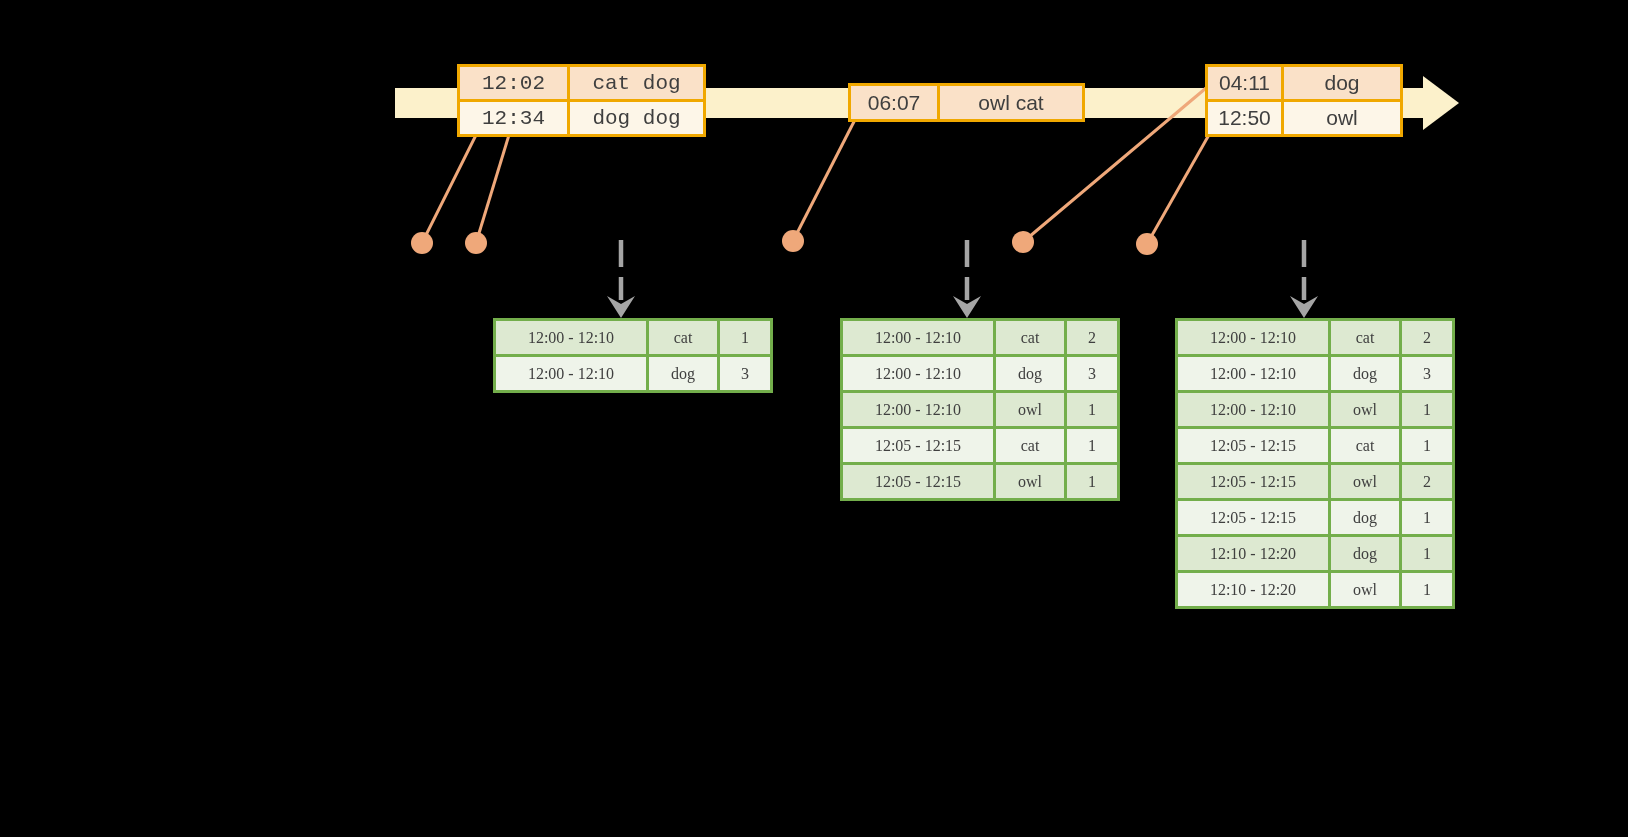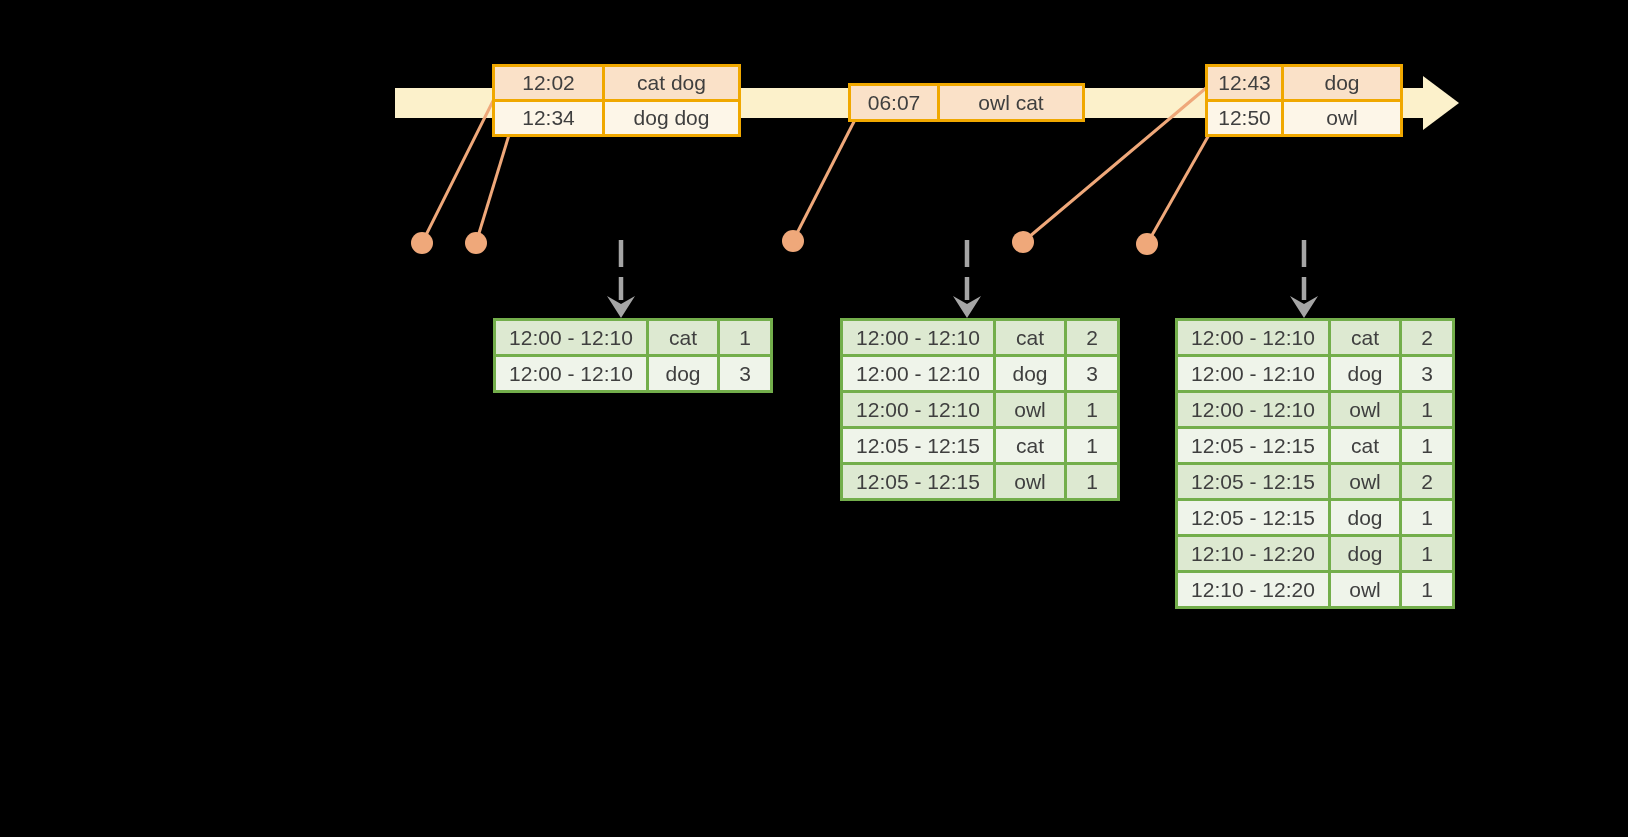--- a/index.html
+++ b/index.html
@@ -34,29 +34,29 @@
   .overlay line.trigger{stroke:var(--trigger-arrow);stroke-width:4.5;stroke-dasharray:27 10;}
   .overlay polygon.trigger-head{fill:var(--trigger-arrow);}
   
   table{position:absolute;border-collapse:collapse;color:var(--text);}
   td{text-align:center;padding:0 6px;white-space:nowrap;}
   
   .etable{font-size:21px;}
   .etable td{border:3px solid var(--event-border);height:32px;}
   .etable tr:nth-child(odd) td{background:var(--event-row-odd);}
   .etable tr:nth-child(even) td{background:var(--event-row-even);}
-  #etable1{left:492px;top:64px;}
+  #etable1{left:457px;top:64px;font-family:Liberation Mono, monospace;}
   #etable1 td.c0{width:95px;}  #etable1 td.c1{width:121px;}
   #etable2{left:848px;top:83px;}
   #etable2 td.c0{width:74px;}  #etable2 td.c1{width:130px;}
   #etable3{left:1205px;top:64px;}
   #etable3 td.c0{width:61px;}  #etable3 td.c1{width:104px;}
   #etable2 td{height:33px;}
   
-  .rtable{font-size:21px;}
+  .rtable{font-size:16px;font-family:Liberation Serif, serif;}
   .rtable td{border:3px solid var(--result-border);height:33px;}
   .rtable tr:nth-child(odd) td{background:var(--result-row-odd);}
   .rtable tr:nth-child(even) td{background:var(--result-row-even);}
   .rtable td.c0{width:138px;}
   .rtable td.c1{width:56px;}
   .rtable td.c2{width:38px;}
   #rtable1{left:493px;top:318px;}
   #rtable2{left:840px;top:318px;}
   #rtable3{left:1175px;top:318px;}
 </style>
@@ -106,21 +106,21 @@
       <tbody>
         <tr>
           <td class="c0">06:07</td>
           <td class="c1">owl cat</td>
         </tr>
       </tbody>
     </table>
   <table class="etable" id="etable3">
       <tbody>
         <tr>
-          <td class="c0">12:43</td>
+          <td class="c0">04:11</td>
           <td class="c1">dog</td>
         </tr>
         <tr>
           <td class="c0">12:50</td>
           <td class="c1">owl</td>
         </tr>
       </tbody>
     </table>
 
   <table class="rtable" id="rtable1">

